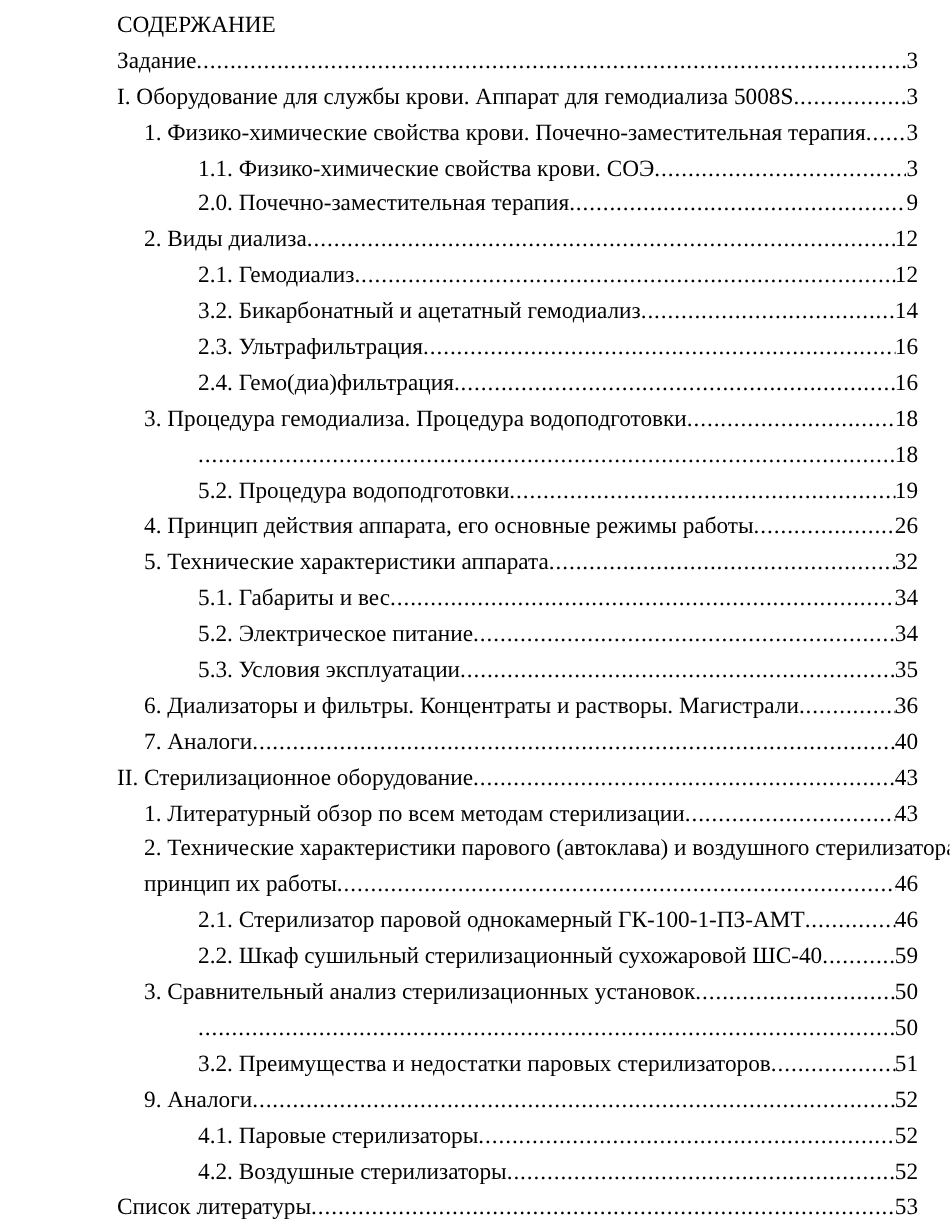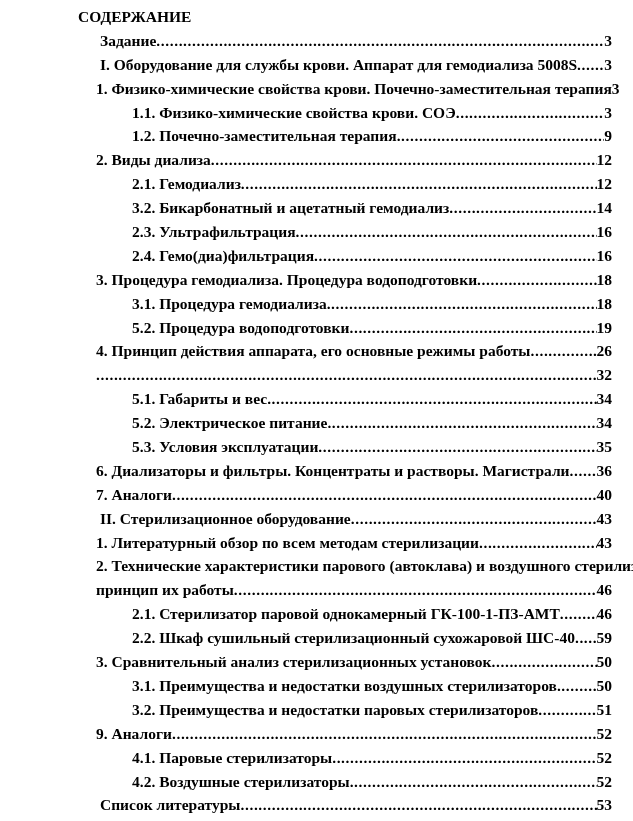--- a/index.html
+++ b/index.html
@@ -15,24 +15,23 @@
     font-family: "Liberation Serif", "DejaVu Serif", serif;
     font-size: 15.5px;
     color: #000000;
   }
   .row {
     display: flex;
     align-items: flex-start;
     height: 23.9px;
     line-height: 23.9px;
     white-space: nowrap;
-    font-weight: bold;
   }
   .title-row { height: 23.9px; line-height: 23.9px; }
-  .lvl0 { padding-left: 0; margin-left: 22px; }
+  .lvl0 { padding-left: 0; }
   .lvl1 { padding-left: 18px; }
   .lvl2 { padding-left: 54px; }
   .toc-text { flex: 0 0 auto; }
   .leader {
     flex: 1 1 auto;
     overflow: hidden;
     white-space: nowrap;
     letter-spacing: 0.6px;
     min-width: 0;
   }
@@ -60,21 +59,21 @@
         <span class="toc-text">1. Физико-химические свойства крови. Почечно-заместительная терапия</span>
         <span class="leader">............................................................................................................................................................................................................................................................................................................</span>
         <span class="pagenum">3</span>
       </div>
       <div class="row lvl2">
         <span class="toc-text">1.1. Физико-химические свойства крови. СОЭ</span>
         <span class="leader">............................................................................................................................................................................................................................................................................................................</span>
         <span class="pagenum">3</span>
       </div>
       <div class="row lvl2">
-        <span class="toc-text">1.2. Почечно-заместительная терапия</span>
+        <span class="toc-text">2.0. Почечно-заместительная терапия</span>
         <span class="leader">............................................................................................................................................................................................................................................................................................................</span>
         <span class="pagenum">9</span>
       </div>
       <div class="row lvl1">
         <span class="toc-text">2. Виды диализа</span>
         <span class="leader">............................................................................................................................................................................................................................................................................................................</span>
         <span class="pagenum">12</span>
       </div>
       <div class="row lvl2">
         <span class="toc-text">2.1. Гемодиализ</span>
@@ -95,35 +94,35 @@
         <span class="toc-text">2.4. Гемо(диа)фильтрация</span>
         <span class="leader">............................................................................................................................................................................................................................................................................................................</span>
         <span class="pagenum">16</span>
       </div>
       <div class="row lvl1">
         <span class="toc-text">3. Процедура гемодиализа. Процедура водоподготовки</span>
         <span class="leader">............................................................................................................................................................................................................................................................................................................</span>
         <span class="pagenum">18</span>
       </div>
       <div class="row lvl2">
-        <span class="toc-text">3.1. Процедура гемодиализа</span>
         <span class="leader">............................................................................................................................................................................................................................................................................................................</span>
         <span class="pagenum">18</span>
       </div>
       <div class="row lvl2">
         <span class="toc-text">5.2. Процедура водоподготовки</span>
         <span class="leader">............................................................................................................................................................................................................................................................................................................</span>
         <span class="pagenum">19</span>
       </div>
       <div class="row lvl1">
         <span class="toc-text">4. Принцип действия аппарата, его основные режимы работы</span>
         <span class="leader">............................................................................................................................................................................................................................................................................................................</span>
         <span class="pagenum">26</span>
       </div>
       <div class="row lvl1">
+        <span class="toc-text">5. Технические характеристики аппарата</span>
         <span class="leader">............................................................................................................................................................................................................................................................................................................</span>
         <span class="pagenum">32</span>
       </div>
       <div class="row lvl2">
         <span class="toc-text">5.1. Габариты и вес</span>
         <span class="leader">............................................................................................................................................................................................................................................................................................................</span>
         <span class="pagenum">34</span>
       </div>
       <div class="row lvl2">
         <span class="toc-text">5.2. Электрическое питание</span>
@@ -172,21 +171,20 @@
         <span class="toc-text">2.2. Шкаф сушильный стерилизационный сухожаровой ШС-40</span>
         <span class="leader">............................................................................................................................................................................................................................................................................................................</span>
         <span class="pagenum">59</span>
       </div>
       <div class="row lvl1">
         <span class="toc-text">3. Сравнительный анализ стерилизационных установок</span>
         <span class="leader">............................................................................................................................................................................................................................................................................................................</span>
         <span class="pagenum">50</span>
       </div>
       <div class="row lvl2">
-        <span class="toc-text">3.1. Преимущества и недостатки воздушных стерилизаторов</span>
         <span class="leader">............................................................................................................................................................................................................................................................................................................</span>
         <span class="pagenum">50</span>
       </div>
       <div class="row lvl2">
         <span class="toc-text">3.2. Преимущества и недостатки паровых стерилизаторов</span>
         <span class="leader">............................................................................................................................................................................................................................................................................................................</span>
         <span class="pagenum">51</span>
       </div>
       <div class="row lvl1">
         <span class="toc-text">9. Аналоги</span>

